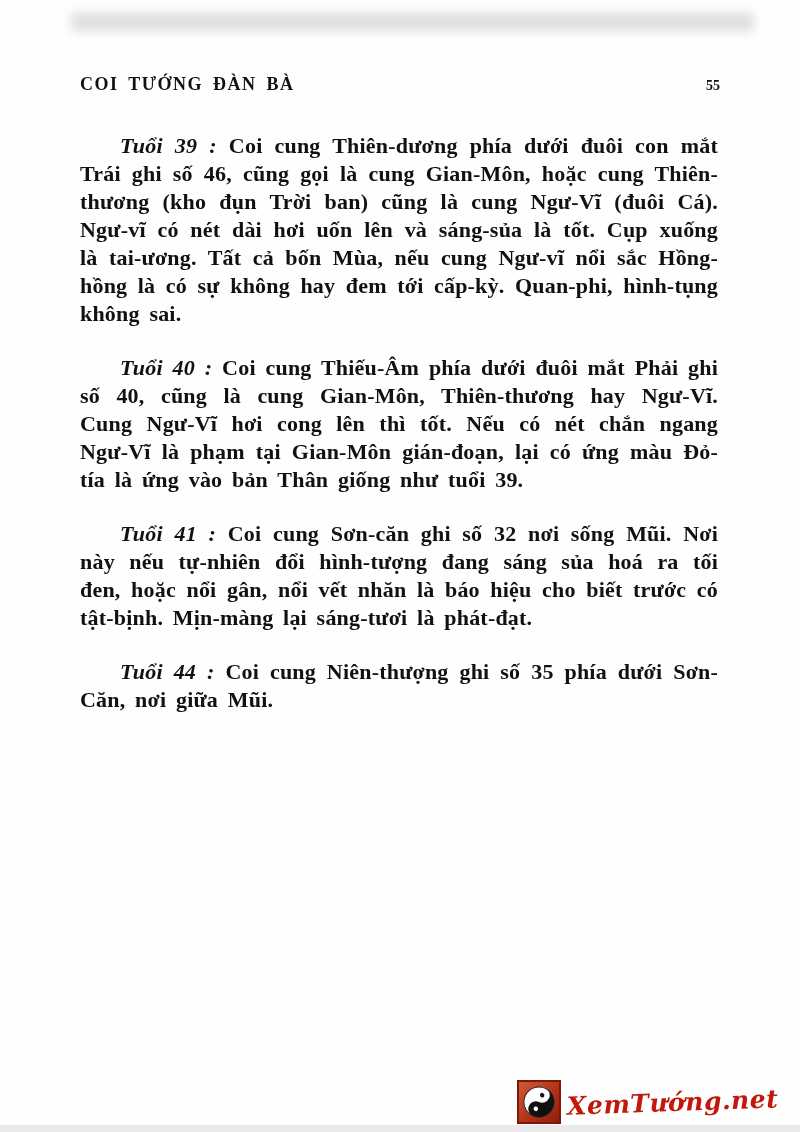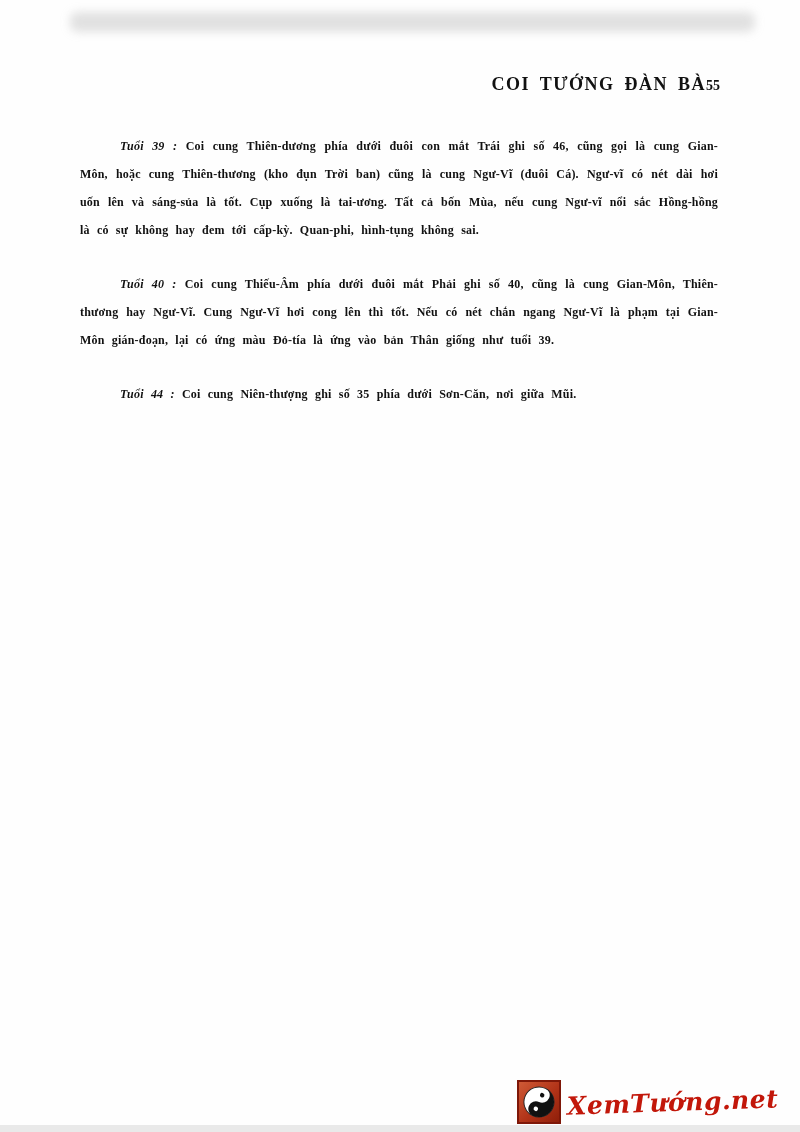--- a/index.html
+++ b/index.html
@@ -24,40 +24,40 @@
   .scan-artifact-bottom {
     position: absolute;
     bottom: 0; left: 0; right: 0;
     height: 7px;
     background: #e9e9e9;
   }
   .header {
     position: absolute;
     top: 74px; left: 80px; right: 80px;
     display: flex;
-    justify-content: flex-end;
+    justify-content: space-between;
     align-items: baseline;
   }
   .header .title {
     font-size: 18px;
     font-weight: 700;
     letter-spacing: 1.5px;
     word-spacing: 4px;
   }
   .header .pageno {
     font-size: 14px;
     font-weight: 700;
   }
   .content {
     position: absolute;
     top: 132px; left: 80px; right: 82px;
   }
   .para {
     margin: 0 0 26px 0;
-    font-size: 12px;
+    font-size: 22px;
     line-height: 28px;
     font-weight: 700;
     text-align: justify;
     text-indent: 40px;
     word-spacing: 4px;
     letter-spacing: 0.2px;
   }
   .para .label {
     font-style: italic;
     font-weight: 700;
@@ -101,20 +101,21 @@
   <div class="header">
     <span class="title">COI TƯỚNG ĐÀN BÀ</span>
     <span class="pageno">55</span>
   </div>
 
   <div class="content">
     <p class="para"><span class="label">Tuổi 39 :</span><span> Coi cung Thiên-dương phía dưới đuôi con mắt Trái ghi số 46, cũng gọi là cung Gian-Môn, hoặc cung Thiên-thương (kho đụn Trời ban) cũng là cung Ngư-Vĩ (đuôi Cá). Ngư-vĩ có nét dài hơi uốn lên và sáng-sủa là tốt. Cụp xuống là tai-ương. Tất cả bốn Mùa, nếu cung Ngư-vĩ nổi sắc Hồng-hồng là có sự không hay đem tới cấp-kỳ. Quan-phi, hình-tụng không sai.</span></p>
 
     <p class="para"><span class="label">Tuổi 40 :</span><span> Coi cung Thiếu-Âm phía dưới đuôi mắt Phải ghi số 40, cũng là cung Gian-Môn, Thiên-thương hay Ngư-Vĩ. Cung Ngư-Vĩ hơi cong lên thì tốt. Nếu có nét chắn ngang Ngư-Vĩ là phạm tại Gian-Môn gián-đoạn, lại có ứng màu Đỏ-tía là ứng vào bản Thân giống như tuổi 39.</span></p>
 
+    <p class="para"><span class="label">Tuổi 41 :</span><span> Coi cung Sơn-căn ghi số 32 nơi sống Mũi. Nơi này nếu tự-nhiên đổi hình-tượng đang sáng sủa hoá ra tối đen, hoặc nổi gân, nổi vết nhăn là báo hiệu cho biết trước có tật-bịnh. Mịn-màng lại sáng-tươi là phát-đạt.</span></p>
 
 
 
     <p class="para"><span class="label">Tuổi 44 :</span><span> Coi cung Niên-thượng ghi số 35 phía dưới Sơn-Căn, nơi giữa Mũi.</span></p>
 
 
   </div>
 
   <div class="watermark">
     <div class="wm-square">

